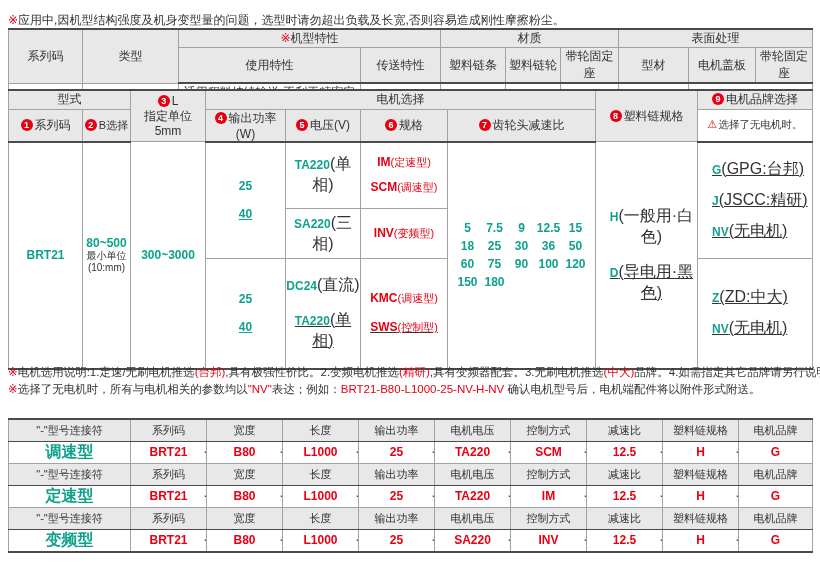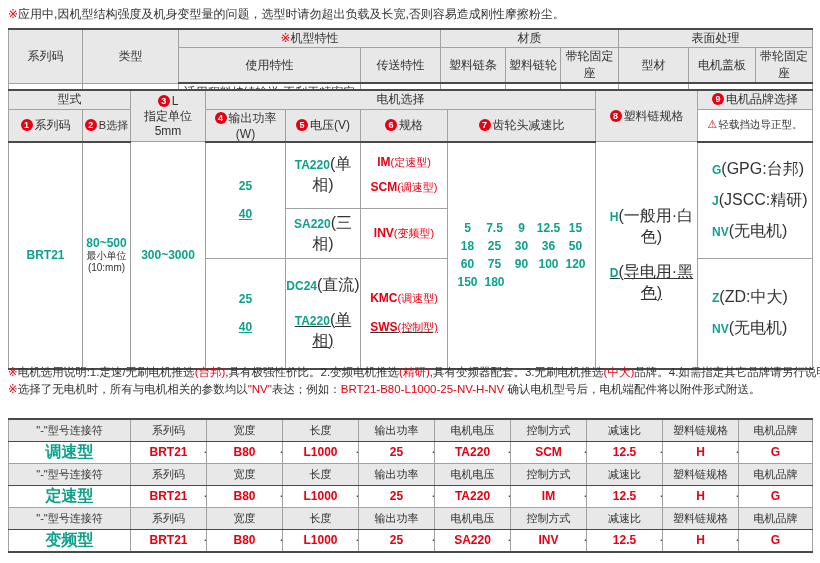--- a/index.html
+++ b/index.html
@@ -1,38 +1,38 @@
 <!DOCTYPE html>
 <html><head>
 <meta charset="utf-8">
 <style>
   * { margin:0; padding:0; box-sizing:border-box; }
   body { background:#fff; font-family:"Liberation Sans","DejaVu Sans",sans-serif; }
   .page { position:relative; width:820px; height:563px; background:#ffffff; overflow:hidden; color:#333; }
 
-  .top-note { position:absolute; left:8px; top:6px; font-size:12px; color:#333; letter-spacing:0; }
+  .top-note { position:absolute; left:8px; top:12px; font-size:12px; color:#333; letter-spacing:0; }
   .red { color:#e60012; }
   .redb { color:#e60012; font-weight:bold; }
   .teal { color:#0ea28c; font-weight:bold; }
   .pr { color:#333; font-size:16px; }
   .pr-red { color:#e60012; font-size:11px; }
 
   table { border-collapse:collapse; table-layout:fixed; position:absolute; left:8px; background:#fff; }
   td { border:1px solid #a2a2a2; text-align:center; vertical-align:middle; font-size:12px; color:#333; overflow:hidden; }
   .hd { background:#e8e8e8; }
   .sep-bottom td { border-bottom:2px solid #4a4a4a; }
   #t1, #t2, #t3 { border-top:2px solid #4a4a4a; border-bottom:2px solid #4a4a4a; border-left:1px solid #777; border-right:1px solid #777; }
 
   .badge { display:inline-block; width:12px; height:12px; border-radius:50%; background:#e60012; color:#fff;
            font-size:9px; line-height:12px; text-align:center; font-weight:bold; margin-right:2px; vertical-align:1px; }
 
   .stack { display:flex; flex-direction:column; align-items:center; justify-content:space-between; }
   .gap14 > * + * { margin-top:14px;text-decoration:underline; }
   .gap10 > * + * { margin-top:10px; }
-  .leftpad { align-items:flex-start; padding-left:14px; text-align:left; }
+  .leftpad { align-items:flex-start; padding-left:14px; text-align:left;text-decoration:underline; }
 
   .ratio-grid { display:grid; grid-template-columns:repeat(5,27px); row-gap:4px; justify-items:center; margin:0 auto; width:135px; }
   .ratio-grid span { font-weight:bold; color:#0ea28c; font-size:12px; }
 
   .notes { position:absolute; left:8px; top:364px; font-size:11.5px; line-height:17px; color:#333; white-space:nowrap; }
 
   .band { position:absolute; left:0; top:401px; width:820px; height:17px; background:#efefef; border-top:2px solid #4a4a4a;
           text-align:center; font-size:12px; font-weight:bold; color:#333; line-height:16px; }
 
   #t3 td { font-size:11px; height:22px; }
@@ -123,21 +123,21 @@
       <td rowspan="2" class="hd"><span class="badge">8</span><span>塑料链规格</span></td>
       <td class="hd"><span class="badge">9</span><span>电机品牌选择</span></td>
     </tr>
     <tr style="height:17px" class="sep-bottom">
       <td class="hd"><span class="badge">1</span><span>系列码</span></td>
       <td class="hd" style="font-size:11px"><span class="badge">2</span><span>B选择</span></td>
       <td class="hd"><span class="badge">4</span><span>输出功率(W)</span></td>
       <td class="hd"><span class="badge">5</span><span>电压(V)</span></td>
       <td class="hd"><span class="badge">6</span><span>规格</span></td>
       <td class="hd"><span class="badge">7</span><span>齿轮头减速比</span></td>
-      <td style="font-size:10.5px; background:#fff;"><span class="warn">⚠</span><span>轻载挡边导正型。</span></td>
+      <td style="font-size:10.5px; background:#fff;"><span class="warn">⚠</span><span>选择了无电机时。</span></td>
     </tr>
 
     <tr style="height:67px">
       <td rowspan="3"><span class="teal">BRT21</span></td>
       <td rowspan="3">
         <div class="stack">
           <span class="teal">80~500</span>
           <span class="small-sub">最小单位</span>
           <span class="small-sub">(10:mm)</span>
         </div>

